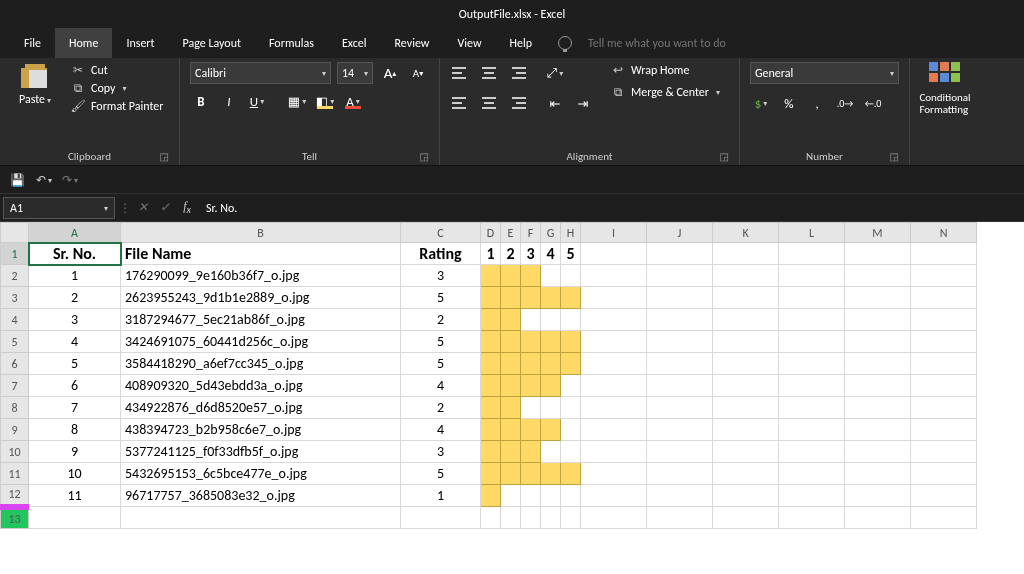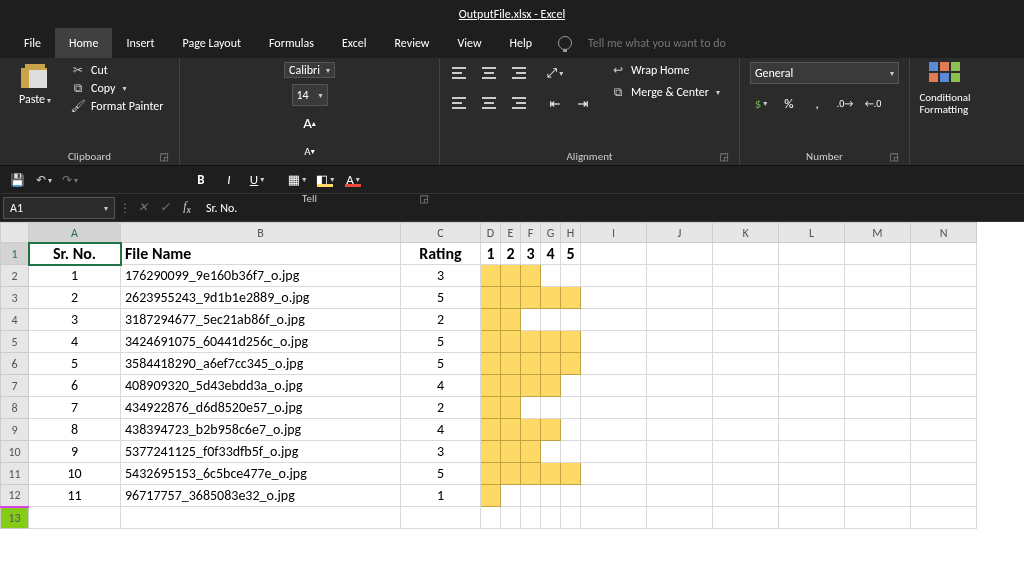--- a/index.html
+++ b/index.html
@@ -1,20 +1,20 @@
 <!DOCTYPE html>
 <html><head>
 <meta charset="utf-8">
 <style>
   * { box-sizing: border-box; margin: 0; padding: 0; font-family: "Segoe UI", Calibri, sans-serif; }
   body { background: #1e1e1e; color: #eee; width: 1024px; height: 574px; overflow: hidden; font-size: 12px; }
 
   
   .titlebar { height: 28px; display: flex; align-items: center; justify-content: center; background: #1e1e1e; }
-  .titlebar span { color: #fff; font-size: 12px; text-decoration: underline; }
+  .titlebar span { color: #fff; font-size: 12px; }
 
   
   .menubar { height: 30px; display: flex; align-items: stretch; background: #1e1e1e; padding-left: 10px; gap: 0; }
   .menubar .tab { padding: 6px 14px; color: #fff; cursor: pointer; display:flex; align-items:center; }
   .menubar .tab.active { background: #404040; }
   .menubar .tellme { display:flex; align-items:center; gap:16px; margin-left:12px; color:#999; }
   .menubar .tellme input { background: transparent; border:none; color:#999; outline:none; font-size:12px; width: 220px; }
   .bulb { width:14px;height:14px; border:1.2px solid #999; border-radius:50%; position:relative; }
   .bulb::after { content:""; position:absolute; bottom:-3px; left:4px; width:4px; height:3px; background:#999; }
 
@@ -72,21 +72,21 @@
   table { border-collapse: collapse; table-layout: fixed; }
   .corner { width:28px; height:20px; background:#e6e6e6; border:1px solid #ccc; }
   th.colh { background:#e6e6e6; border:1px solid #ccc; font-weight:normal; color:#555; height:20px; font-size:12px;}
   th.rowh { background:#e6e6e6; border:1px solid #ccc; font-weight:normal; color:#555; width:28px; font-size:12px;}
   td { border:1px solid #d9d9d9; height:22px; padding:0 4px; font-size:14px; font-family: Calibri, sans-serif; white-space:nowrap; overflow:hidden;}
   .hdr td { font-weight:700; font-size:16px; }
   .center { text-align:center; }
   td.fill { background:#ffd966; border:1px solid #bfa33f; }
   .sel { outline:2px solid #217346; outline-offset:-1px; }
   .rowh.sel-r, .colh.sel-c { background:#d3d3d3; color:#217346; }
-  .rowh.active-r { background:#84cc16; border-top:2px solid #d946ef; }
+  .rowh.active-r { background:#22c55e; border-top:6px solid #d946ef; }
 </style>
 </head>
 <body>
 
 <div class="titlebar">
   <span>OutputFile.xlsx  -  Excel</span>
 </div>
 
 <div class="menubar" id="menubar">
   <div class="tab">File</div>
@@ -126,21 +126,21 @@
             <span class="glyph">🖌</span>
             <span>Format Painter</span>
           </div>
       </div>
     </div>
     <div class="group-label"><span>Clipboard</span><span class="launcher">◲</span></div>
   </div>
 
   <div class="group" style="width:260px">
     <div class="group-body" style="flex-direction:column; gap:6px; width:100%;">
-      <div class="icon-row" style="width:100%;flex-direction:column;">
+      <div class="icon-row" style="width:100%;">
         <div class="combo" style="flex:1">
             <span>Calibri</span>
             <span class="caret">▾</span>
           </div>
         <div class="combo" style="width:36px">
             <span>14</span>
             <span class="caret">▾</span>
           </div>
         <span class="sq" style="font-size:15px">A<sup style="font-size:8px">▴</sup></span>
         <span class="sq" style="font-size:11px">A<sup style="font-size:8px">▾</sup></span>

